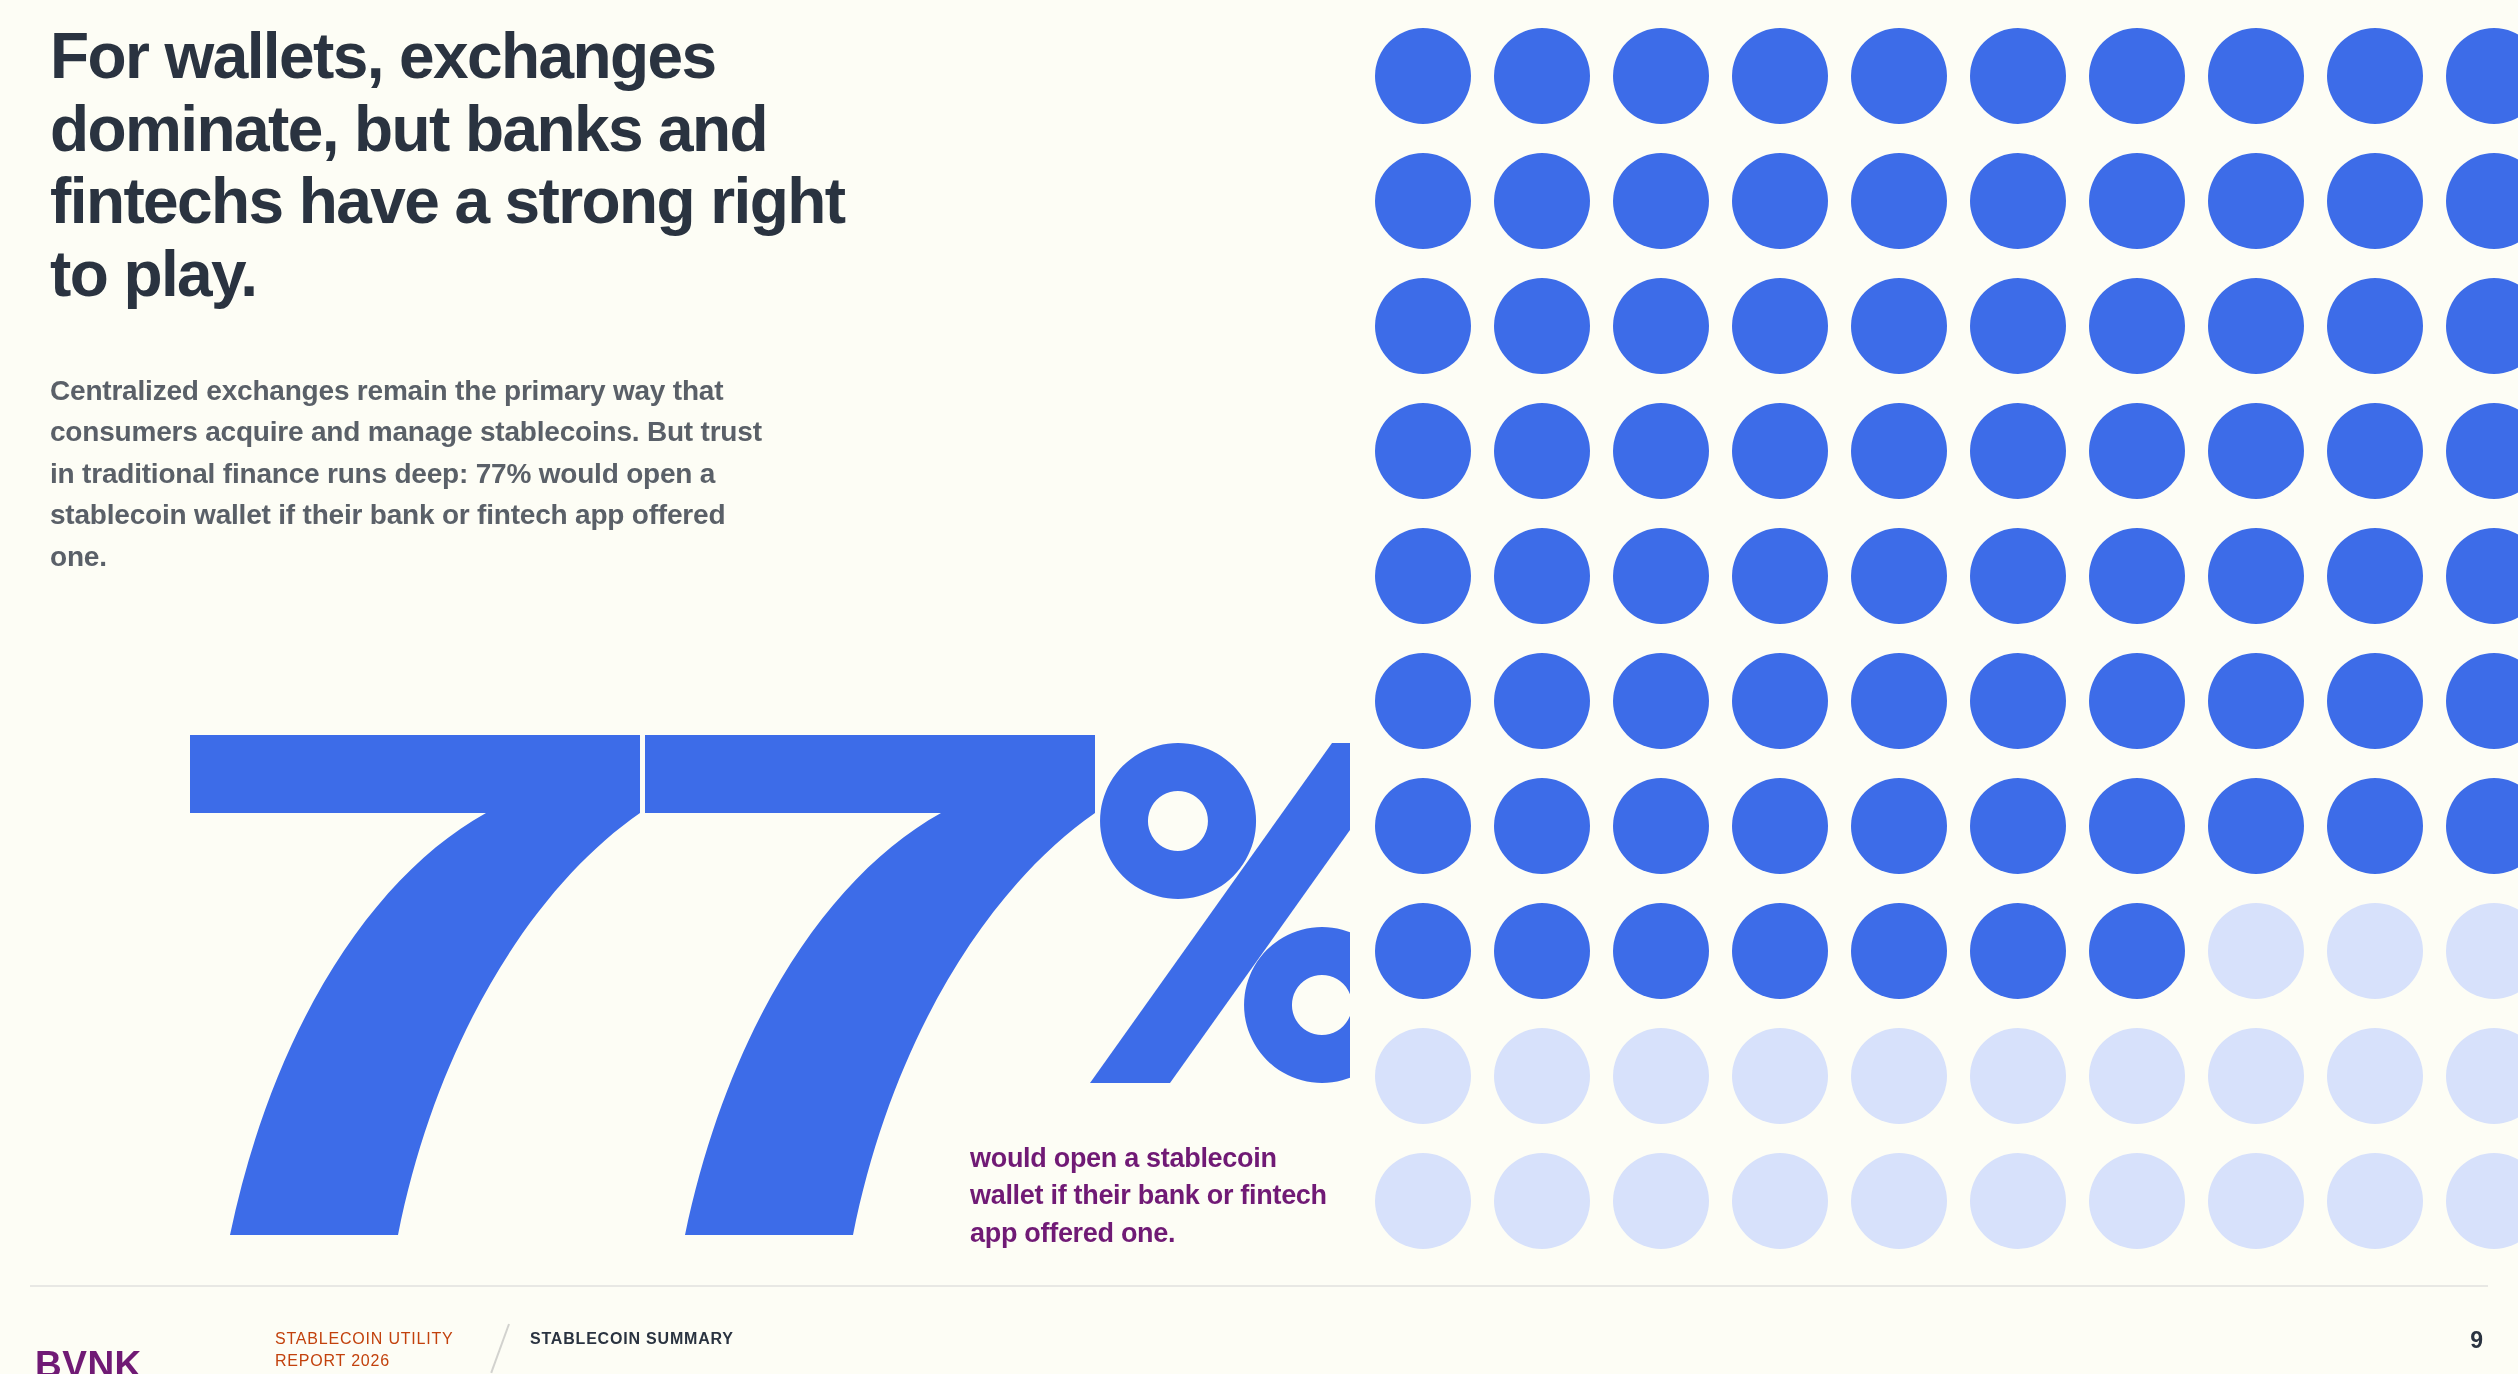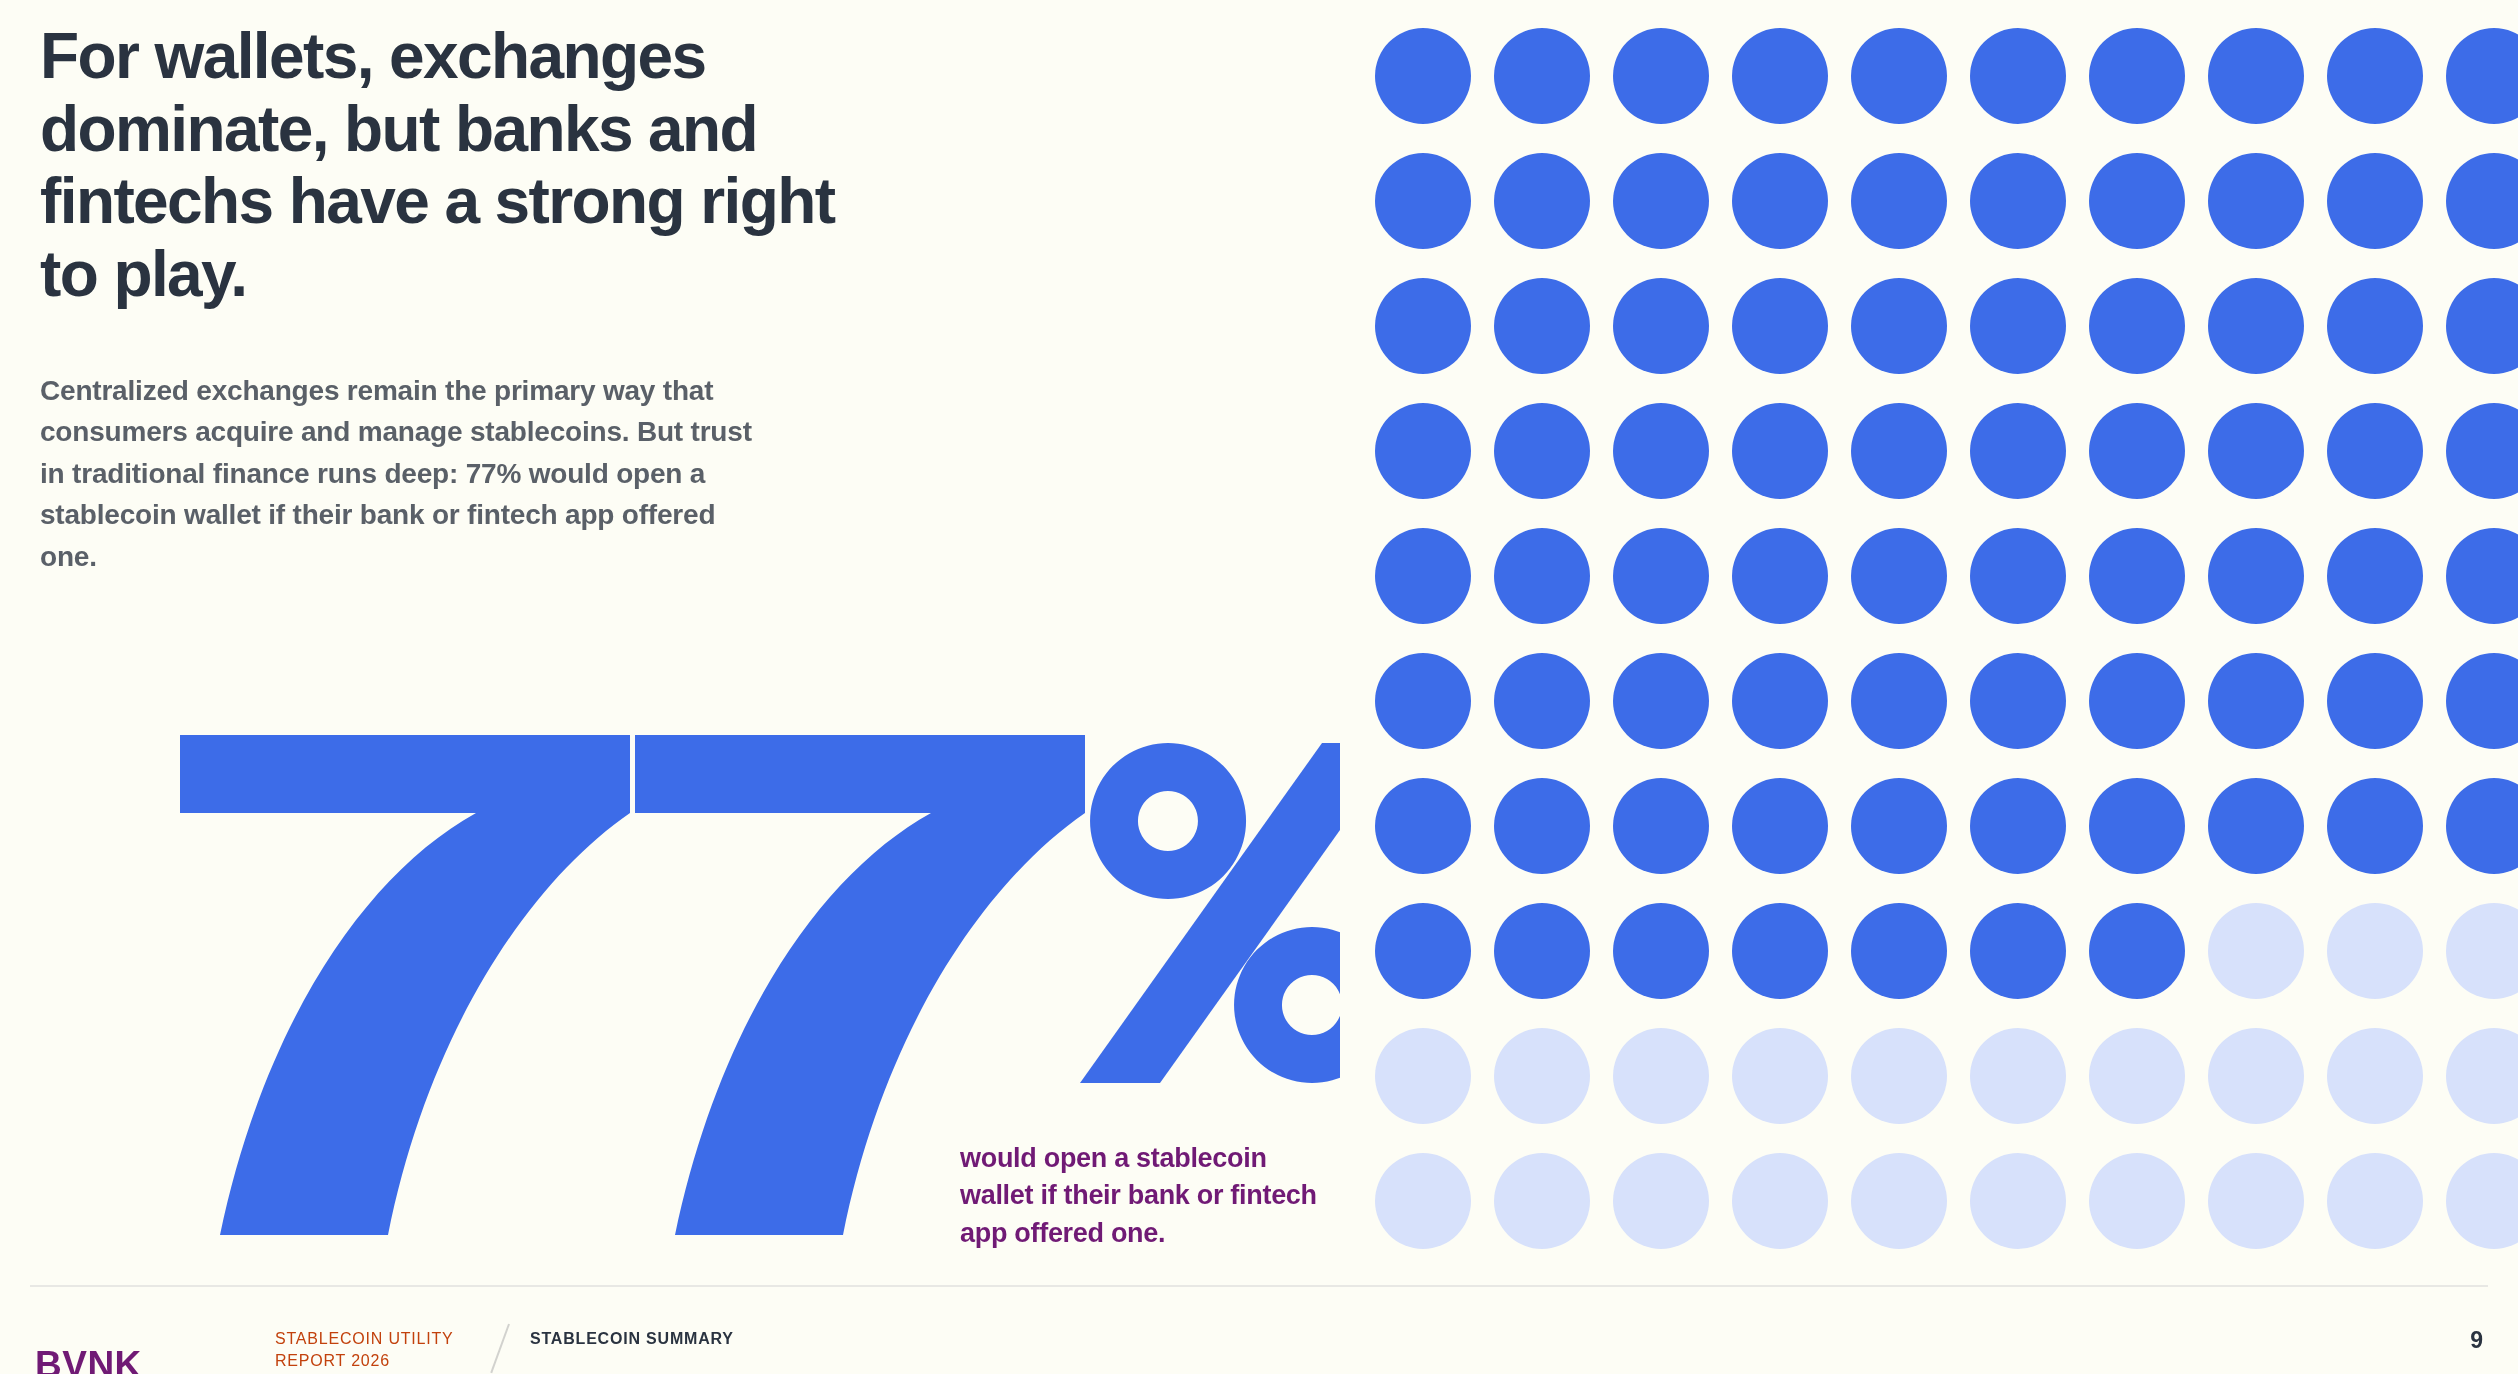--- a/index.html
+++ b/index.html
@@ -13,21 +13,21 @@
 
   .slide{
     position:relative;
     width:2518px; height:1374px;
     background:#FDFDF5;
   }
 
   
   .left-col{
     position:absolute;
-    left:40px; top:0;
+    left:50px; top:0;
     width:1290px; height:1260px;
   }
 
   .headline{
     position:absolute;
     left:0; top:20px;
     width:800px;
     font-size:64px;
     font-weight:700;
     line-height:1.135;

